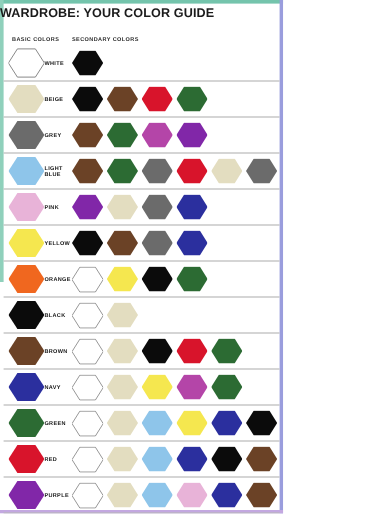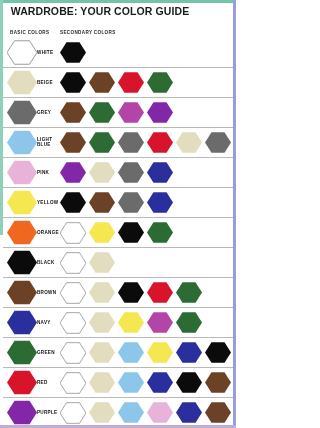--- a/index.html
+++ b/index.html
@@ -29,21 +29,20 @@
   }
   .edge-top    { top: 0;    left: 0;  width: 236px; height: 3px; background: #74c4ac; }
   .edge-left   { top: 0;    left: 0;  width: 3px;   height: 235px; background: #8fd0bb; }
   .edge-right  { top: 0;    right: 0; width: 3px;   height: 428px; background: #9a9ddd; }
   .edge-bottom { bottom: 0; left: 0;  width: 236px; height: 3px; background: #c3a8e0; }
 
   .title {
     position: absolute;
     top: 5px; left: 0;
     width: 200px;
-    text-align: center;
     font-size: 10.5px;
     font-weight: 700;
     letter-spacing: 0.1px;
     color: #1b1b1b;
   }
 
   .col-head {
     position: absolute;
     font-size: 4.6px;
     font-weight: 700;

